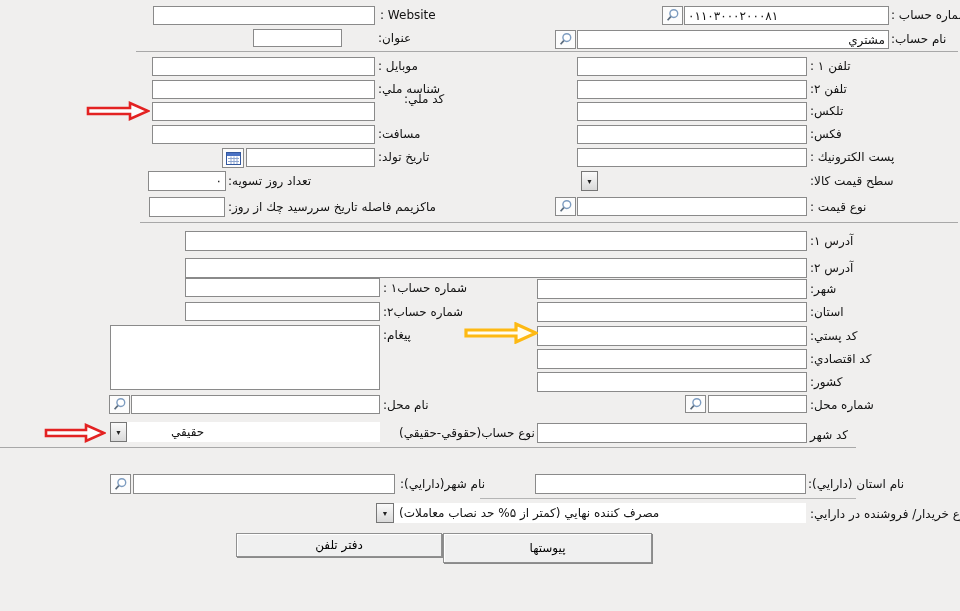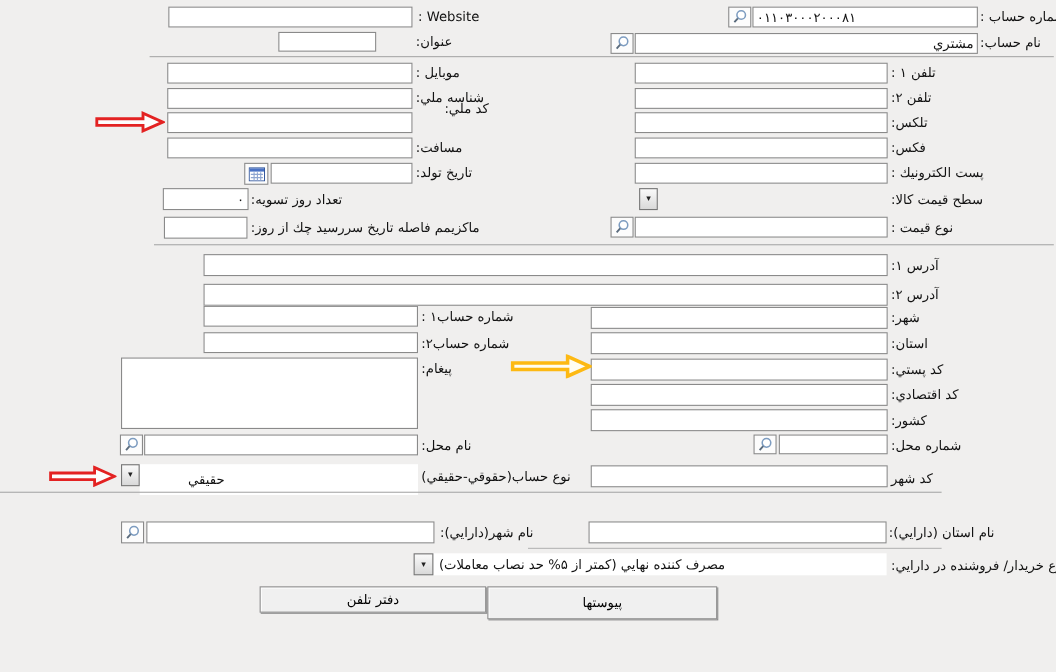--- a/index.html
+++ b/index.html
@@ -181,22 +181,22 @@
 
   <div class="lbl" style="left:383px; top:398px;">نام محل:</div>
   <input class="inp" style="left: 131px; top: 395px; width: 249px; height: 19px;">
   <button class="sq" style="left:109px; top:395px; height:19px;">
     <svg width="15" height="15" viewBox="0 0 15 15">
         <circle cx="8.8" cy="5.6" r="3.9" fill="#ffffff" stroke="#7d9cc0" stroke-width="1.4"></circle>
         <line x1="5.8" y1="8.6" x2="2.6" y2="12.2" stroke="#5a6b7d" stroke-width="1.7"></line>
       </svg>
   </button>
 
-  <div class="lbl" style="left:383px; top:426px;">نوع حساب(حقوقي-حقيقي)</div>
-  <div class="combo" style="left:127px; top:422px; width:253px; height:28px;padding-left:44px;">
+  <div class="lbl" style="left:399px; top:426px;">نوع حساب(حقوقي-حقيقي)</div>
+  <div class="combo" style="left:127px; top:422px; width:253px; height:20px;padding-left:44px;">
     <span>حقيقي</span>
   </div>
   <button class="dd" style="left:110px; top:422px; width:17px; height:20px;">
     <span>▼</span>
   </button>
   <svg class="arrow" style="left:44px; top:423px;" width="62" height="20" viewBox="0 0 62 20">
     <path d="M2 7 H42 V2 L60 10 L42 18 V13 H2 Z" fill="#fdfdfd" stroke="#e32222" stroke-width="2.6" stroke-linejoin="miter"></path>
   </svg>
 
   <div class="sep" style="left:0px; top:447px; width:856px;"></div>

